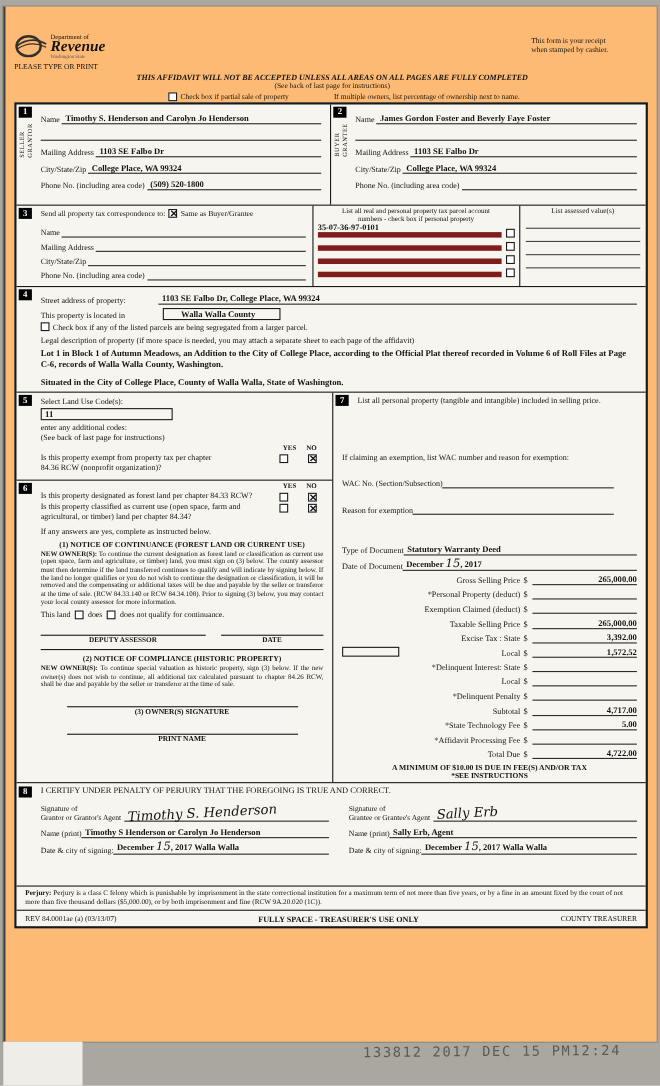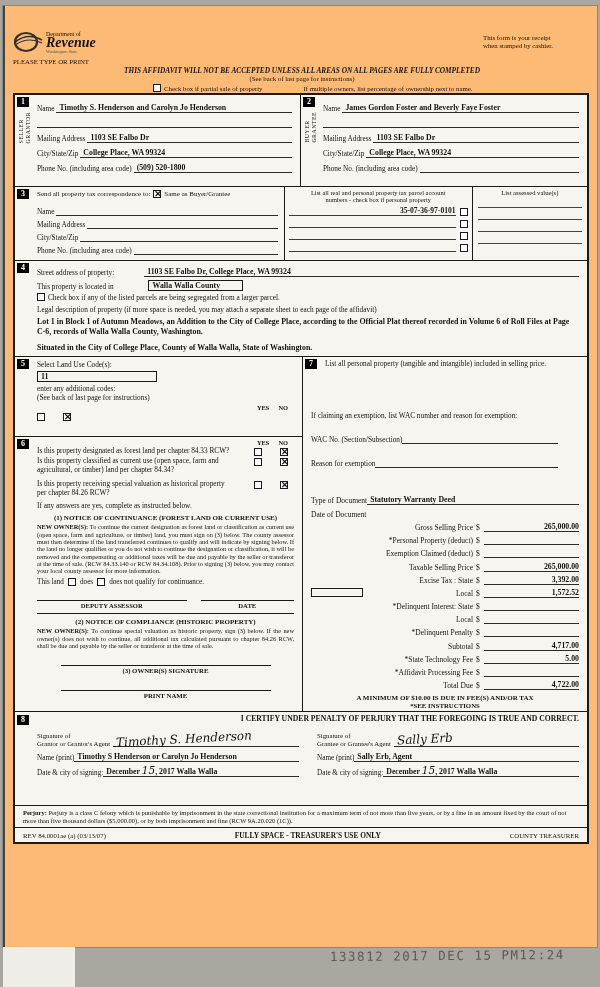--- a/index.html
+++ b/index.html
@@ -44,30 +44,30 @@
   .vlabels span { writing-mode:vertical-rl; transform:rotate(180deg); font-size:5.8px; letter-spacing:.5px; line-height:7px; }
   .frow { display:flex; align-items:flex-end; height:15px; font-size:7.3px; }
   .frow .lbl { white-space:nowrap; padding-right:2px; }
   
   .row3 { display:flex; height:74px; border-bottom:1px solid #1a1a17; }
   .s3a { width:47%; position:relative; padding:3px 6px 2px 22px; }
   .s3a .badge { position:absolute; left:2px; top:2px; }
   .s3b { width:33%; border-left:1px solid #1a1a17; border-right:1px solid #1a1a17; padding:2px 4px; }
   .s3b .hdr2 { font-size:6.4px; text-align:center; line-height:7.4px; }
   .prow { display:flex; align-items:flex-end; height:12px; font-size:7.6px; }
-  .prow .pnum { font-weight:bold; flex:1; border-bottom:1px solid #7f1d1d;text-align:right; }
+  .prow .pnum { font-weight:bold; flex:1; border-bottom:5px solid #7f1d1d; }
   .s3c { flex:1; padding:2px 5px; }
   .s3c .hdr2 { font-size:6.6px; text-align:center; }
   .avrow { height:12px; border-bottom:1px solid #444; }
   .sendline { display:flex; gap:3px; font-size:7px; height:13px; }
   
   .row4 { position:relative; padding:3px 8px 3px 22px; height:96px; border-bottom:1px solid #1a1a17; font-size:7.3px; }
   .row4 .badge { position:absolute; left:2px; top:2px; }
   .r4line { display:flex; align-items:flex-end; height:13px;gap:30px; }
-  .locbox { display:inline-block; border:1px solid #1a1a17; font-weight:bold; font-size:7.8px; padding:0 22px 0 4px; margin-left:4px; }
+  .locbox { display:inline-block; border:1px solid #1a1a17; font-weight:bold; font-size:7.8px; padding:0 22px 0 16px; margin-left:4px; }
   .legal { font-weight:bold; font-size:7.9px; line-height:10px; margin-top:3px; }
   .situated { font-weight:bold; font-size:7.9px; margin-top:6px; }
   
   .row567 { display:flex; border-bottom:1px solid #1a1a17; }
   .col56 { width:288px; border-right:1px solid #1a1a17; }
   .col7 { flex:1; padding:3px 8px 2px 8px; position:relative; }
   .s5 { position:relative; padding:3px 8px 2px 22px; height:80px; border-bottom:1px solid #1a1a17; font-size:7.3px; }
   .s5 .badge, .s6 .badge, .col7 .badge { position:absolute; left:2px; top:2px; }
   .codebox { width:120px; height:11px; border:1px solid #1a1a17; margin:2px 0; font-weight:bold; font-size:8px; padding-left:3px; }
   .ynhead { display:flex; justify-content:flex-end; gap:9px; font-size:6.4px; padding-right:6px; font-weight:bold; }
@@ -93,21 +93,21 @@
   .mrow { display:flex; align-items:flex-end; height:13.2px; font-size:7.5px; }
   .mrow .mlabel { flex:1; text-align:right; padding-right:3px; white-space:nowrap; }
   .mrow .d { width:8px; }
   .mrow .mval { width:95px; border-bottom:1px solid #2a2a26; text-align:right; font-weight:bold; font-size:7.8px; }
   .lbox { width:52px; height:9px; border:1px solid #1a1a17; margin-bottom:1px; }
   .minnote { text-align:center; font-weight:bold; font-size:7px; margin-top:4px; }
   .seeinstr { text-align:center; font-size:6.8px; font-weight:bold;}
   
   .row8 { position:relative; padding:2px 8px 2px 22px; height:94px; border-bottom:1px solid #1a1a17; }
   .row8 .badge { position:absolute; left:2px; top:3px; }
-  .certify { text-align:right; font-weight:bold; font-size:7.7px; }
+  .certify { text-align:left; font-weight:normal; font-size:7.7px; }
   .siggrid { display:flex; gap:18px; margin-top:4px; }
   .sigcol { flex:1; font-size:6.8px; }
   .sigrow { display:flex; align-items:flex-end; height:20px; }
   .siglbl { line-height:7.6px; white-space:nowrap; padding-right:3px; }
   .handwriting { font-family:"DejaVu Serif", serif; font-style:italic; font-size:12px;
                  transform:rotate(-3deg); display:inline-block; white-space:nowrap; }
   .hw { font-family:"DejaVu Serif", serif; font-style:italic; font-size:10.5px; font-weight:normal; }
   .nprow { display:flex; align-items:flex-end; height:15px; font-size:7.2px; }
   
   .perjury { border-bottom:1px solid #1a1a17; padding:3px 8px; font-size:6.5px; line-height:7.6px; }
@@ -295,20 +295,24 @@
             <span class="badge">5</span>
             <div>Select Land Use Code(s):</div>
             <div class="codebox">11</div>
             <div>enter any additional codes:</div>
             <div>(See back of last page for instructions)</div>
             <div class="ynhead" style="margin-top:2px;">
               <span>YES</span>
               <span>NO</span>
             </div>
             <div class="q">
+              <div class="qt">
+                <div>Is this property exempt from property tax per chapter</div>
+                <div>84.36 RCW (nonprofit organization)?</div>
+              </div>
               <div class="qb">
                 <span class="cb"></span>
                 <span class="cb checked"></span>
               </div>
             </div>
           </div>
 
           <div class="s6">
             <span class="badge">6</span>
             <div class="ynhead">
@@ -325,30 +329,20 @@
             <div class="q">
               <div class="qt">
                 <div>Is this property classified as current use (open space, farm and</div>
                 <div>agricultural, or timber) land per chapter 84.34?</div>
               </div>
               <div class="qb">
                 <span class="cb"></span>
                 <span class="cb checked"></span>
               </div>
             </div>
-            <div class="q" style="margin-top:6px;">
-              <div class="qt">
-                <div>Is this property receiving special valuation as historical property</div>
-                <div>per chapter 84.26 RCW?</div>
-              </div>
-              <div class="qb">
-                <span class="cb"></span>
-                <span class="cb checked"></span>
-              </div>
-            </div>
             <div class="ifyes">If any answers are yes, complete as instructed below.</div>
             <div class="ntitle">(1) NOTICE OF CONTINUANCE (FOREST LAND OR CURRENT USE)</div>
             <div class="npara"><b>NEW OWNER(S):</b> <span>To continue the current designation as forest land or classification as current use (open space, farm and agriculture, or timber) land, you must sign on (3) below. The county assessor must then determine if the land transferred continues to qualify and will indicate by signing below. If the land no longer qualifies or you do not wish to continue the designation or classification, it will be removed and the compensating or additional taxes will be due and payable by the seller or transferor at the time of sale. (RCW 84.33.140 or RCW 84.34.108). Prior to signing (3) below, you may contact your local county assessor for more information.</span></div>
             <div class="landline">
               <span>This land</span>
               <span class="cb"></span>
               <span>does</span>
               <span class="cb"></span>
               <span>does not qualify for continuance.</span>
             </div>
@@ -375,20 +369,21 @@
           <div class="wacrow">
             <span class="lbl">Reason for exemption</span>
             <span class="fill"></span>
           </div>
           <div class="docrow" style="margin-top:24px;">
             <span class="lbl">Type of Document</span>
             <span class="fill"><b class="v">Statutory Warranty Deed</b></span>
           </div>
           <div class="docrow">
             <span class="lbl">Date of Document</span>
+            <span class="fill"><b class="v">December</b>&nbsp;<span class="hw">15</span><b class="v">, 2017</b></span>
           </div>
 
           <div class="mrow">
               <span class="mlabel">Gross Selling Price</span>
               <span class="d">$</span>
               <span class="mval">265,000.00</span>
             </div>
           <div class="mrow">
               <span class="mlabel">*Personal Property (deduct)</span>
               <span class="d">$</span>

